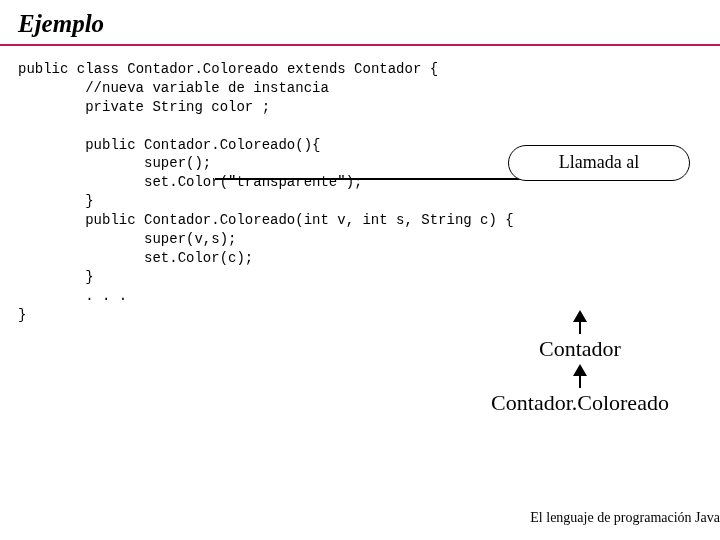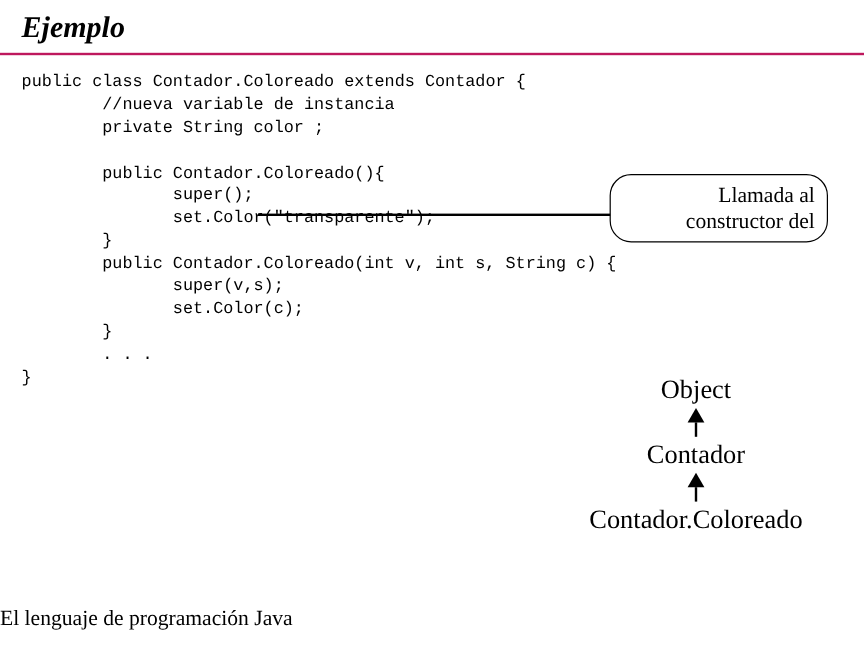--- a/index.html
+++ b/index.html
@@ -29,21 +29,21 @@
   .kw { font-weight: normal; }
   .callout {
     position: absolute;
     top: 145px;
     right: 30px;
     width: 160px;
     border: 1.5px solid #000;
     border-radius: 18px;
     padding: 6px 10px;
     font-size: 18px;
-    text-align: right;
+    text-align: center;
     line-height: 1.2;
     background: #fff;
   }
   .callout-line {
     position: absolute;
     top: 178px;
     left: 215px;
     width: 305px;
     height: 1.5px;
     background: #000;
@@ -69,22 +69,22 @@
     width: 2px;
     height: 12px;
     background: #000;
     margin: 0 auto;
   }
   .footer {
     position: absolute;
     bottom: 14px;
     left: 0;
     width: 720px;
-    text-align: left;
-    font-size: 18px;
+    text-align: right;
+    font-size: 14px;
   }
 </style>
 </head>
 <body>
 
 <div class="title">Ejemplo</div>
 
 <div class="code-area"><span class="kw">public</span><span class="kw"> class</span><span> Contador.Coloreado </span><span class="kw">extends</span><span> Contador {</span>
 <span>        //nueva variable de instancia</span>
 <span class="kw">        private</span><span> String color ;</span>
@@ -96,25 +96,23 @@
 <span class="kw">        public</span><span> Contador.Coloreado(int v, int s, String c) {</span>
 <span class="kw">               super</span><span>(v,s);</span>
 <span>               set.Color(c);</span>
 <span>        }</span>
 <span>        . . .</span>
 <span>}</span></div>
 
 <div class="callout-line"></div>
 <div class="callout">
   <div>Llamada al</div>
-  <div>constructor del</div>
 </div>
 
 <div class="hierarchy">
-  <div class="node">Object</div>
   <span class="arrow-up"></span>
     <div class="arrow-stem"></div>
   <div class="node">Contador</div>
   <span class="arrow-up"></span>
     <div class="arrow-stem"></div>
   <div class="node">Contador.Coloreado</div>
 </div>
 
 <div class="footer">El lenguaje de programación Java</div>
 

